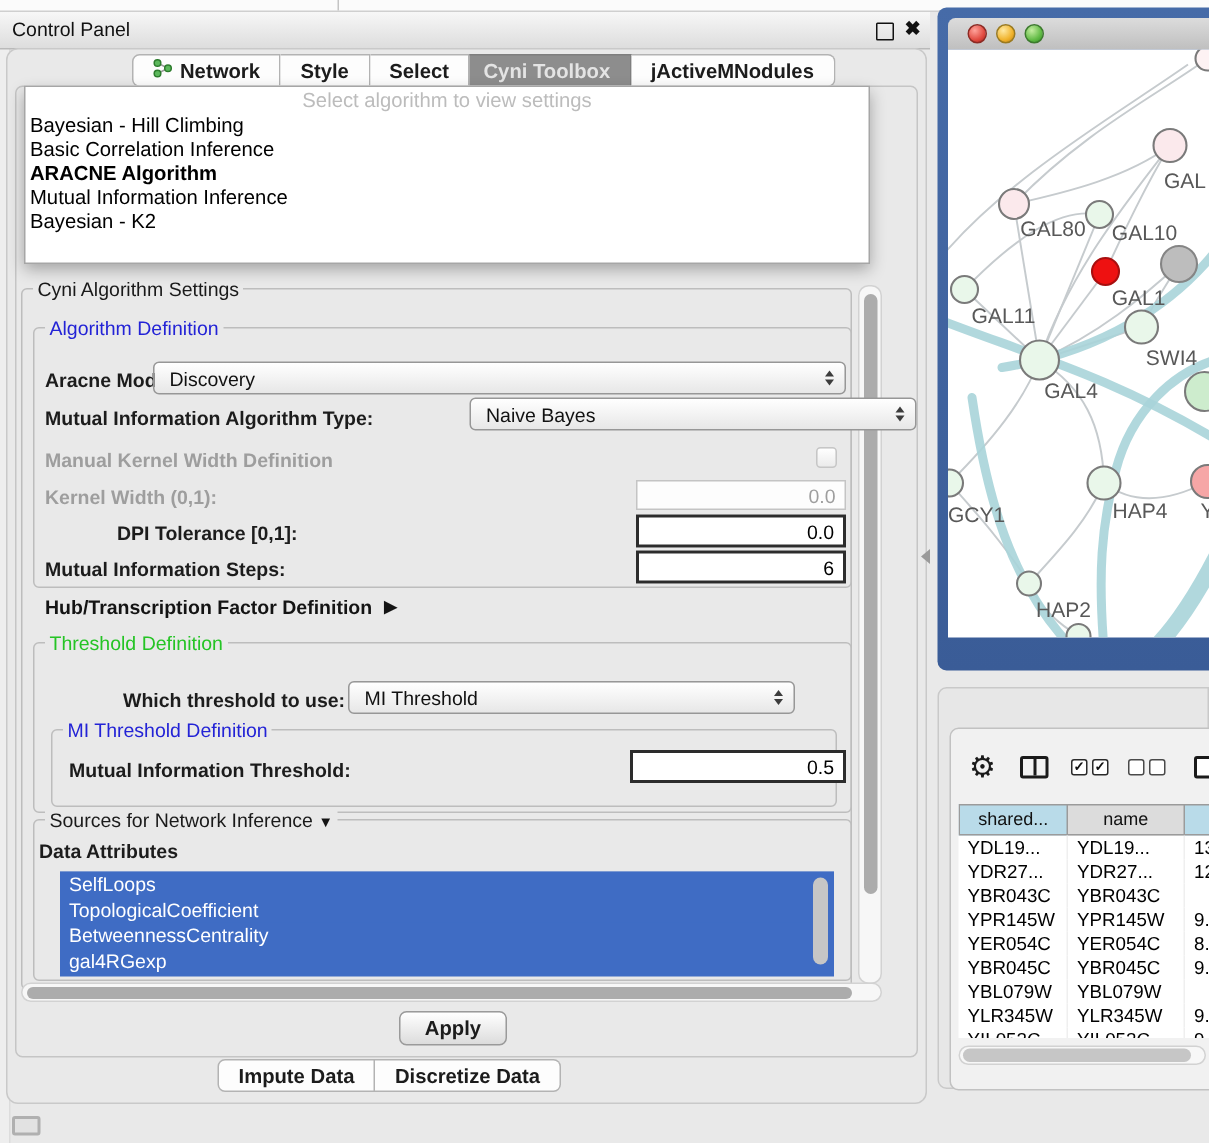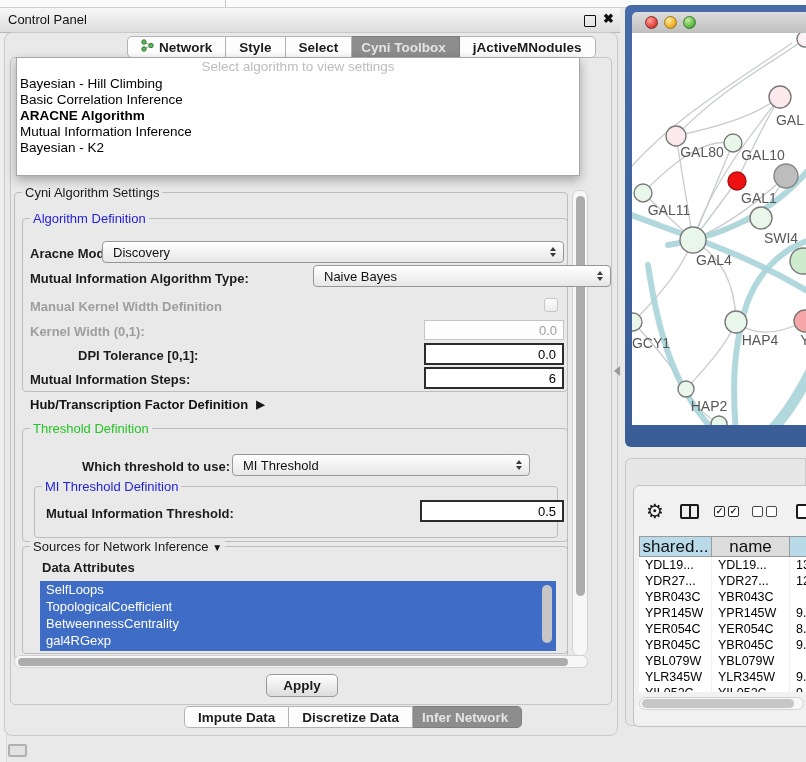--- a/index.html
+++ b/index.html
@@ -19,21 +19,21 @@
   .float-ico{position:absolute;left:584px;top:7px;width:10px;height:10px;border:1.6px solid #111;border-radius:1px;background:transparent;}
   .close-ico{position:absolute;left:603px;top:3px;font-size:13px;font-weight:bold;color:#111;}
   
   .cp-outer{left:4px;top:32px;width:612px;height:702px;border:1px solid #c9c9c9;border-radius:8px;background:#e9e9e9;}
   .cp-main{left:10px;top:57px;width:600px;height:646px;border:1px solid #c5c5c5;border-radius:5px;background:#e9e9e9;}
   
   .tabbar{display:flex;height:22px;}
   .tabbar-top{left:88px;top:36px;}
   .tabbar-bottom{left:145px;top:706px;}
   .tab{background:#fdfdfd;border:1px solid #b3b3b3;border-left:none;padding:0 13px;font-size:13.5px;font-weight:bold;color:#1c1c1c;display:flex;align-items:center;gap:5px;height:22px;box-sizing:border-box;white-space:nowrap;}
-  .tab:first-child{border-left:1px solid #b3b3b3;border-radius:5px 0 0 5px;margin-left:39px;}
+  .tab:first-child{border-left:1px solid #b3b3b3;border-radius:5px 0 0 5px;}
   .tab:last-child{border-radius:0 5px 5px 0;}
   .tab.sel{background:#8d8d8d;color:#e4e4e4;border-color:#7e7e7e;padding-left:9px;}
   
   .popup{left:16px;top:57px;width:562px;height:117px;background:#fff;border:1px solid #a6a6a6;box-shadow:0 4px 10px rgba(0,0,0,.3);z-index:40;}
   .popup .ph{text-align:center;color:#bcbcbc;font-size:13.5px;height:18px;line-height:18px;}
   .popup .opt{font-size:13.5px;height:16px;line-height:16px;padding-left:3px;color:#000;white-space:nowrap;}
   .popup .opt.bold{font-weight:bold;}
   
   .gbox{border:1px solid #bdbdbd;border-radius:4px;}
   .gtitle{position:absolute;background:#e9e9e9;padding:0 3px;font-size:13px;white-space:nowrap;z-index:5;}
@@ -82,21 +82,21 @@
   .gear{font-family:"DejaVu Sans",sans-serif;font-size:20px;color:#1a1a1a;line-height:20px;}
   .cols-ico{width:19px;height:15px;border:2px solid #1a1a1a;border-radius:2px;box-sizing:border-box;position:relative;}
   .cols-ico i{position:absolute;left:50%;top:0;bottom:0;width:2px;background:#1a1a1a;transform:translateX(-50%);}
   .cb{width:11px;height:11px;border:1.5px solid #2a2a2a;border-radius:2px;box-sizing:border-box;font-size:9px;line-height:8px;text-align:center;color:#111;font-weight:bold;background:#fff;}
   .cb.empty{border-color:#4a4a4a;}
   .icon-pair{display:flex;gap:3px;}
   .doc-ico{width:18px;height:15px;border:2px solid #1a1a1a;border-radius:2px;box-sizing:border-box;background:#fff;}
   
   .tbl{left:639px;top:536px;width:167px;height:156px;overflow:hidden;background:#fff;}
   .t-head{display:flex;height:21px;}
-  .th{box-sizing:border-box;height:21px;line-height:19px;font-size:17px;color:#111;text-align:center;border:1px solid #9b9b9b;border-left:none;flex:none;}
+  .th{box-sizing:border-box;height:21px;line-height:19px;font-size:12px;color:#111;text-align:center;border:1px solid #9b9b9b;border-left:none;flex:none;}
   .th:first-child{border-left:1px solid #9b9b9b;}
   .tr{display:flex;height:16px;}
   .td{box-sizing:border-box;font-size:12.5px;color:#000;line-height:16px;padding-left:6px;white-space:nowrap;overflow:hidden;border-right:1px solid #efefef;flex:none;}
   .c0{width:73px;}.c1{width:78px;}.c2{width:45px;}
   .tp-hscroll{left:639px;top:697px;width:165px;height:13px;}
   .tp-hthumb{left:642px;top:699px;width:152px;height:9px;}
   
   .mini-ico{left:8px;top:744px;width:19px;height:13px;border:2px solid #b0b0b0;border-radius:2px;background:#e2e2e2;box-sizing:border-box;}
   svg text{font-family:"Liberation Sans",sans-serif;}
 </style>
@@ -213,21 +213,21 @@
 <div class="abs gbox" style="left:34px;top:486px;width:522px;height:50px;"></div>
 <span class="gtitle blue abs" style="left:42px;top:479px;">MI Threshold Definition</span>
 <span class="abs lbl" style="left:46px;top:506px;">Mutual Information Threshold:</span>
 <div class="abs field" style="left:420px;top:500px;width:144px;height:22px;">0.5</div>
 
 <div class="abs gbox" style="left:22px;top:546px;width:544px;height:106px;"></div>
 <span class="gtitle dark abs" style="left:30px;top:539px;">
   <span>Sources for Network Inference</span>
   <span class="tri" style="font-size:10px;">▼</span>
 </span>
-<span class="abs lbl" style="left:42px;top:560px;">Data Attributes</span>
+<span class="abs lbl" style="left:26px;top:560px;">Data Attributes</span>
 
 <div class="abs attr-list" style="left:40px;top:581px;width:516px;height:70px;" id="attr-list">
     <div class="attr">SelfLoops</div>
     <div class="attr">TopologicalCoefficient</div>
     <div class="attr">BetweennessCentrality</div>
     <div class="attr">gal4RGexp</div>
   </div>
 <div class="abs sc-thumb lt" style="left:542px;top:585px;width:10px;height:58px;"></div>
 
 <div class="abs sc-track" style="left:14px;top:655px;width:574px;height:13px;">
@@ -235,23 +235,20 @@
 </div>
 
 <div class="abs btn" style="left:266px;top:674px;width:72px;">Apply</div>
 
 <div class="abs tabbar tabbar-bottom">
     <div class="tab">
       <span>Impute Data</span>
     </div>
     <div class="tab">
       <span>Discretize Data</span>
-    </div>
-    <div class="tab sel">
-      <span>Infer Network</span>
     </div>
   </div>
 
 <div class="abs divider-handle"></div>
 
 <div class="abs net-frame"></div>
 <div class="abs net-titlebar">
   <span class="light red"></span>
   <span class="light yellow"></span>
   <span class="light green"></span>

